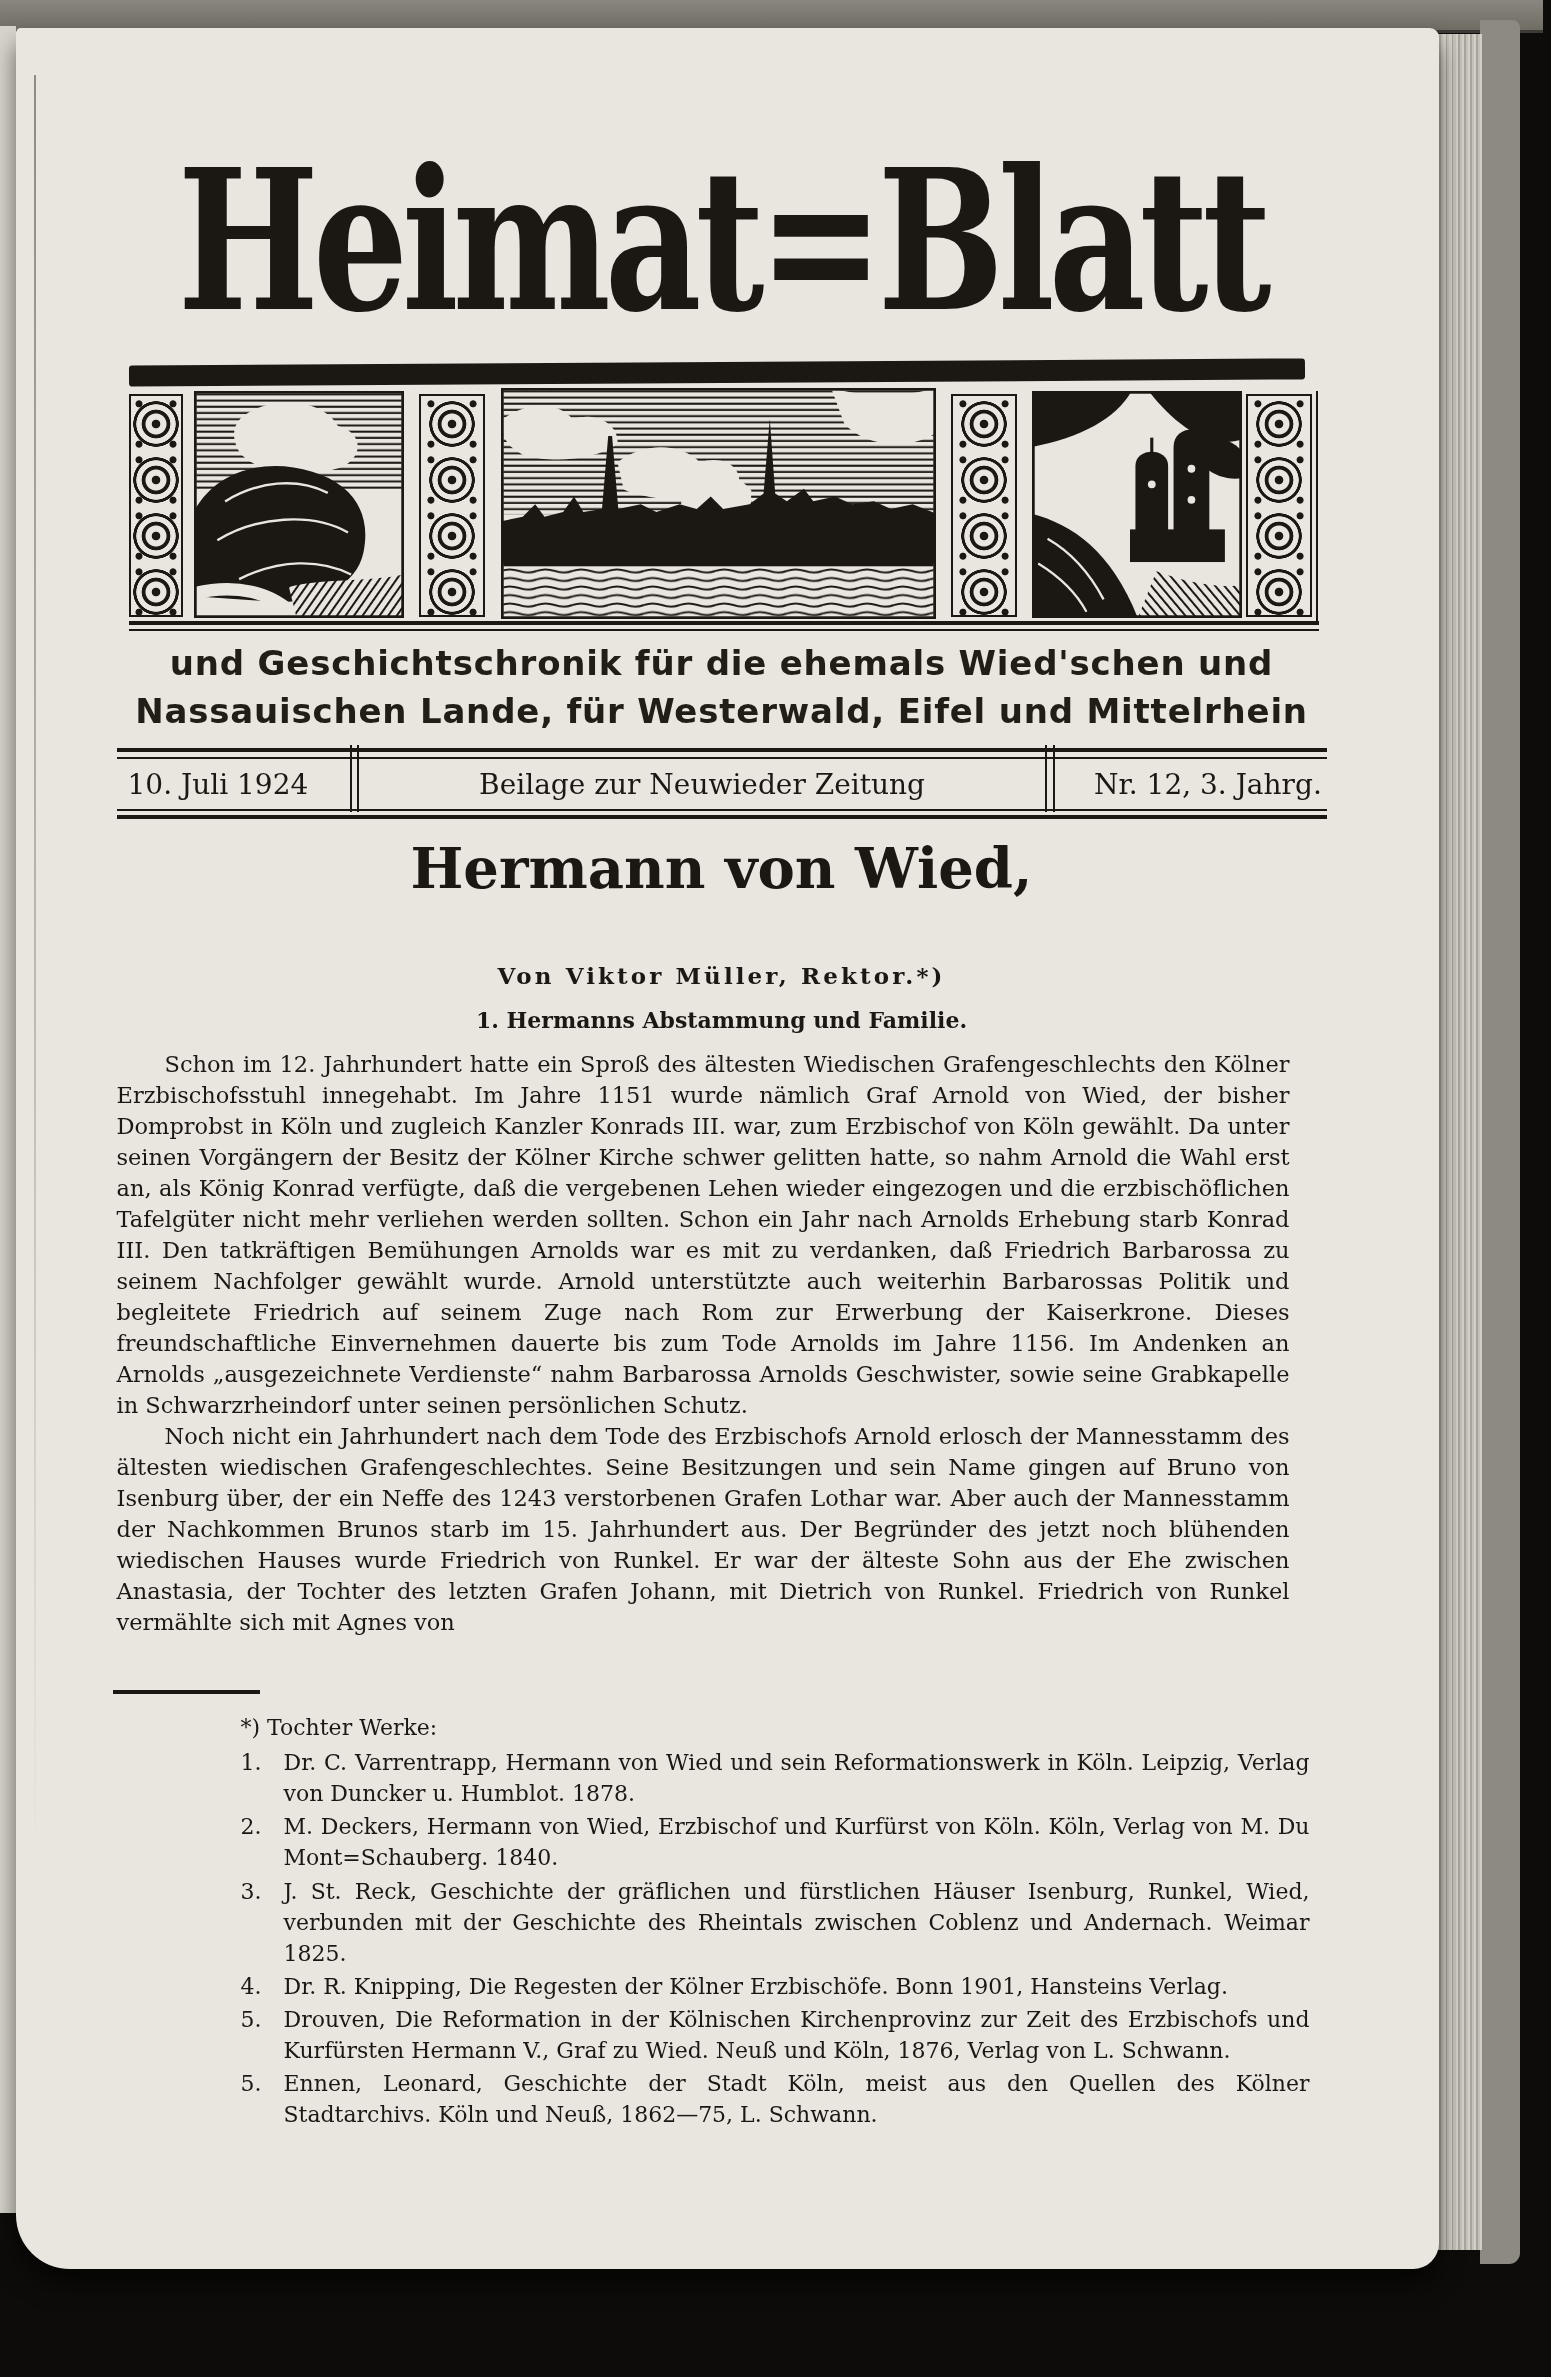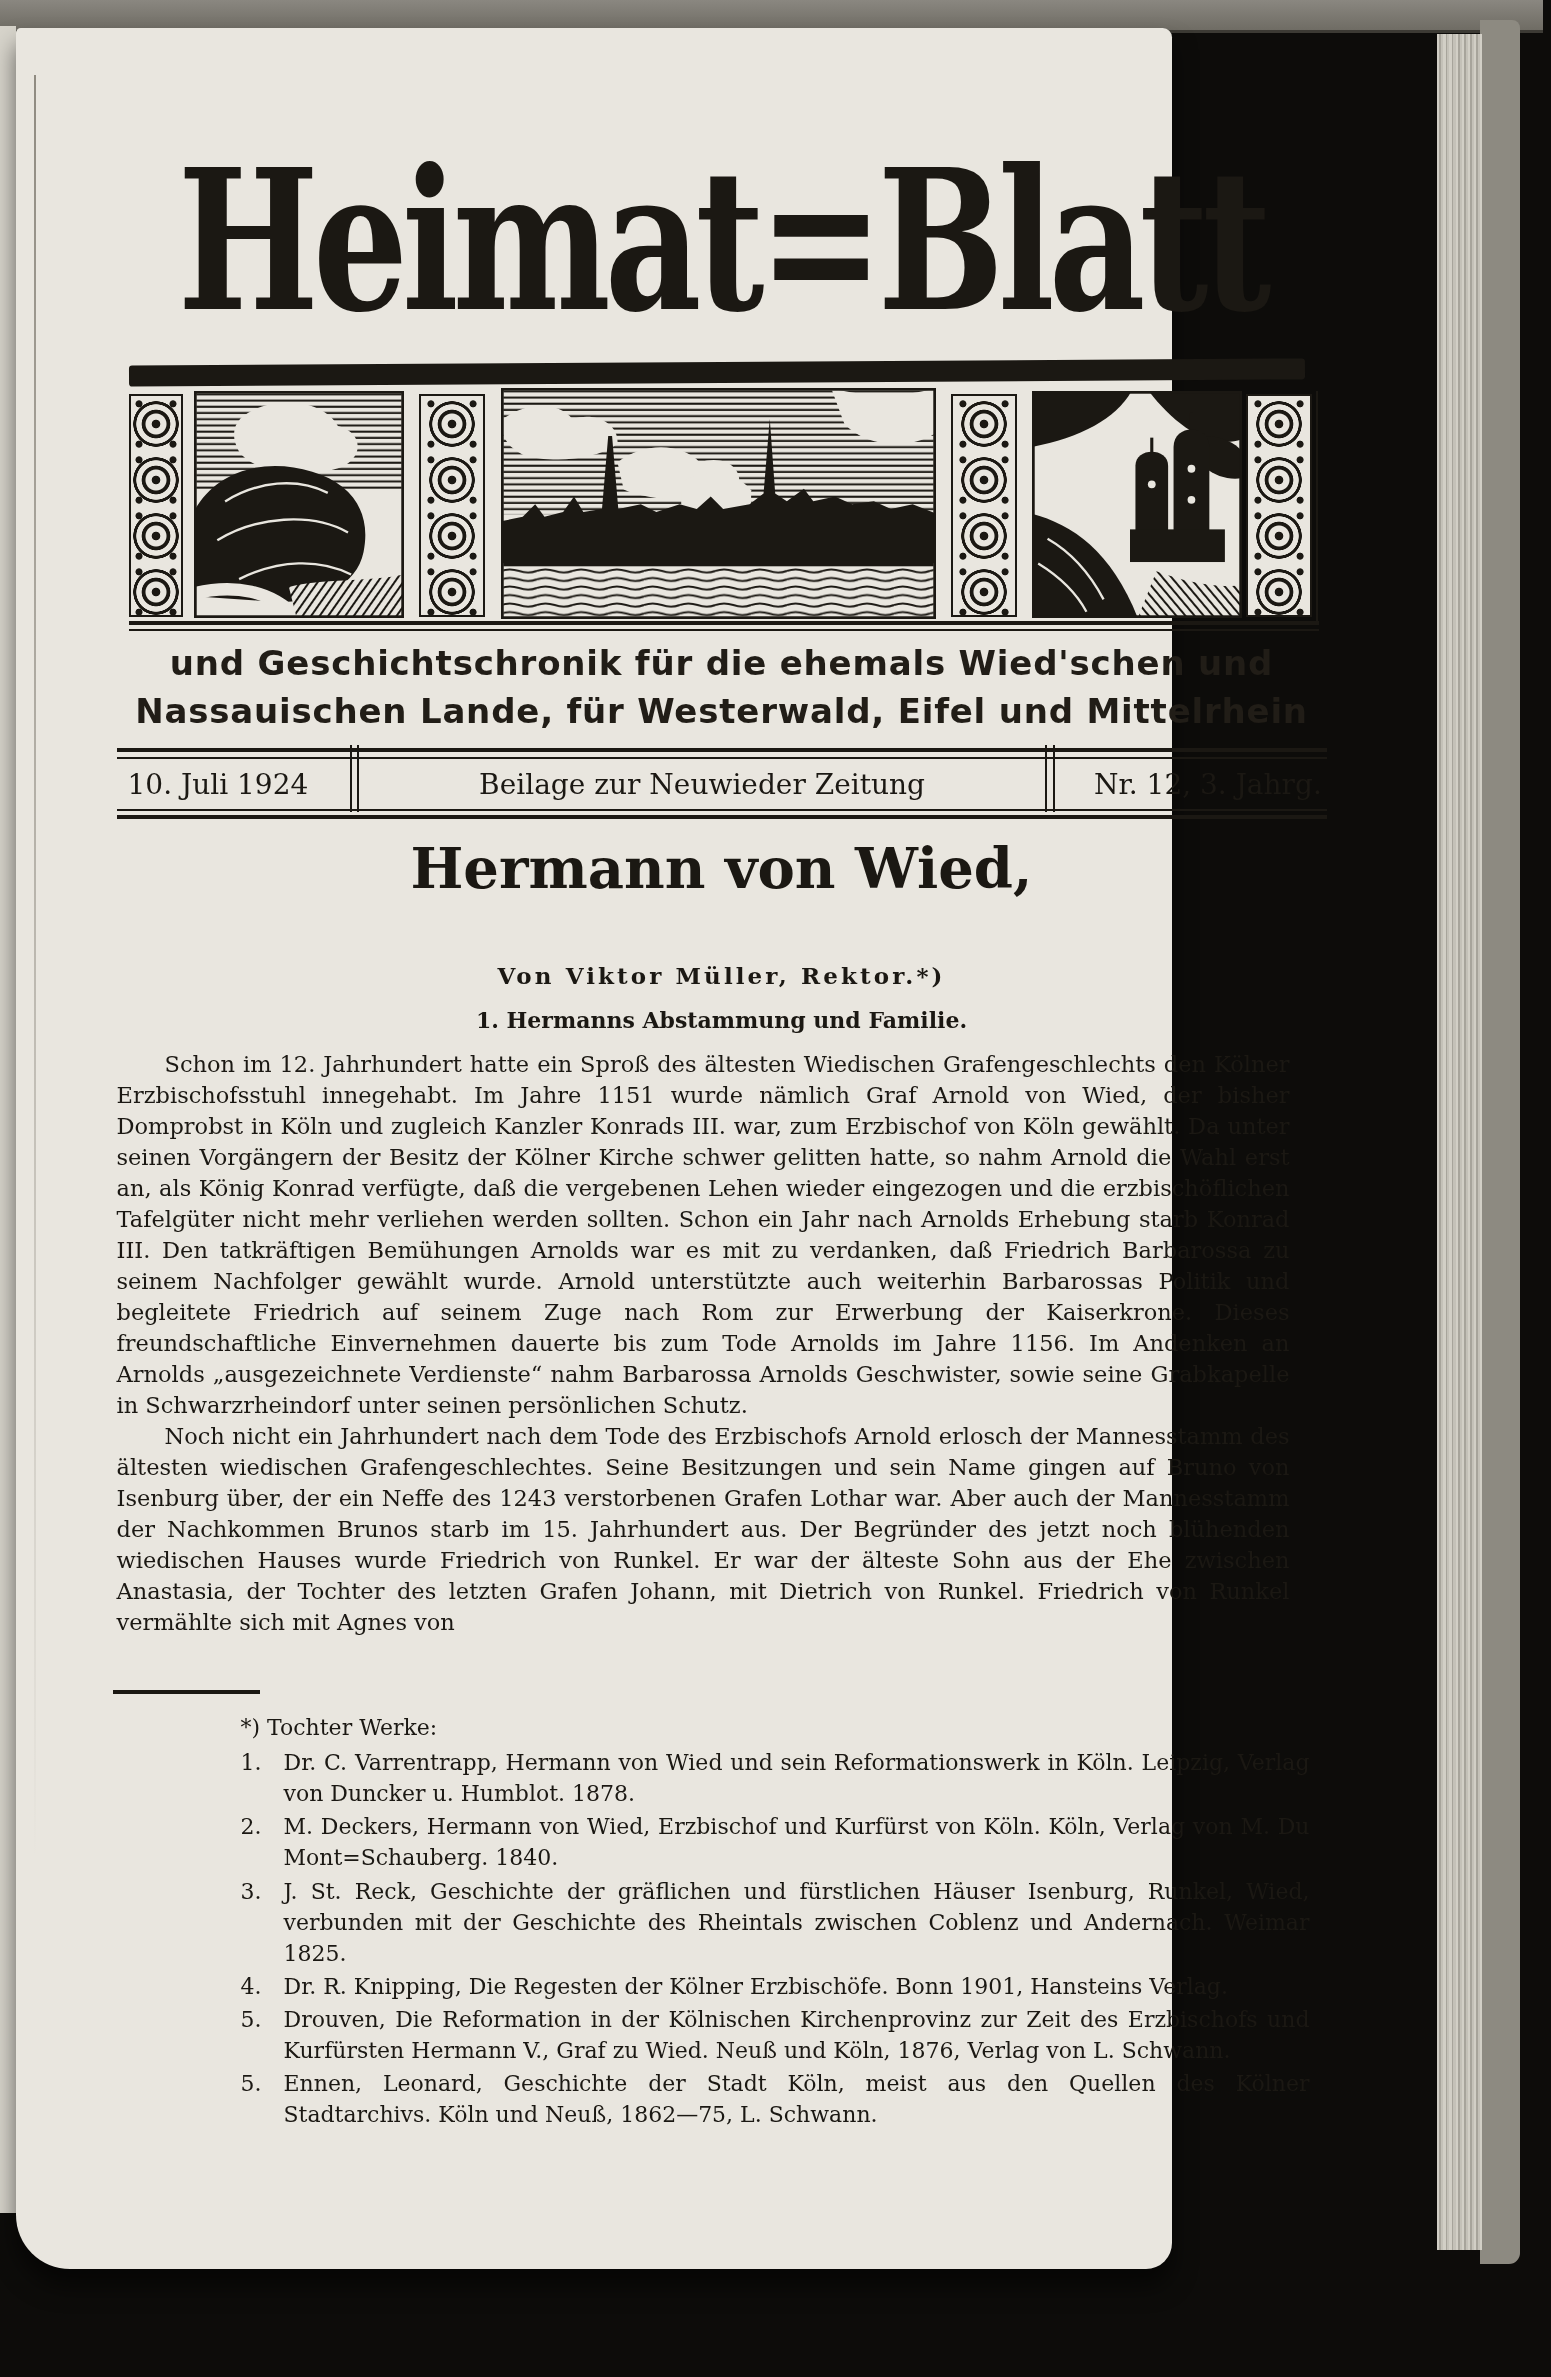--- a/index.html
+++ b/index.html
@@ -5,21 +5,21 @@
   html,body{margin:0;padding:0;}
   body{width:1552px;height:2377px;background:#0d0c0a;position:relative;overflow:hidden;
        font-family:"DejaVu Serif",serif;color:#1b1813;}
   .abs{position:absolute;}
   
   .book-top{left:0;top:0;width:1543px;height:29.5px;background:linear-gradient(#8a8780,#6f6c64);border-bottom:3.9px solid #3c3a34;}
   .left-sliver{left:0;top:26px;width:15.5px;height:2187px;background:#d7d4cb;}
   .cover-right{left:1480px;top:20px;width:40px;height:2244px;background:#8d8a81;border-radius:0 7.8px 11px 0;}
   .page-stack{left:1437px;top:34px;width:45px;height:2216px;
       background:repeating-linear-gradient(90deg,#d2cfc6 0 2.3px,#a7a49b 2.3px 3.9px,#c4c1b8 3.9px 6.2px);}
-  .page{left:15.5px;top:28px;width:1156px;height:2241px;background:#e9e6df;
+  .page{left:15.5px;top:28px;width:1423px;height:2241px;background:#e9e6df;
       border-radius:4.7px 9.3px 26px 54px;box-shadow:0 17px 23px rgba(0,0,0,.55);}
   .crease{left:18.6px;top:47px;width:1.6px;height:1785px;
       background:linear-gradient(rgba(70,64,52,.55),rgba(70,64,52,0));}
   
   .page *{box-sizing:border-box;}
   .masthead{left:101px;top:92px;width:1210px;height:241px;display:flex;align-items:center;justify-content:center;}
   .masthead .word{font-family:"DejaVu Serif",serif;font-weight:bold;font-size:154px;letter-spacing:-6.2px;
       transform:scale(.97,1.26);white-space:nowrap;}
   .mast-bar{left:113px;top:334px;width:1176px;height:21px;background:#1b1813;border-radius:3.1px;transform:rotate(-.35deg);}
   

